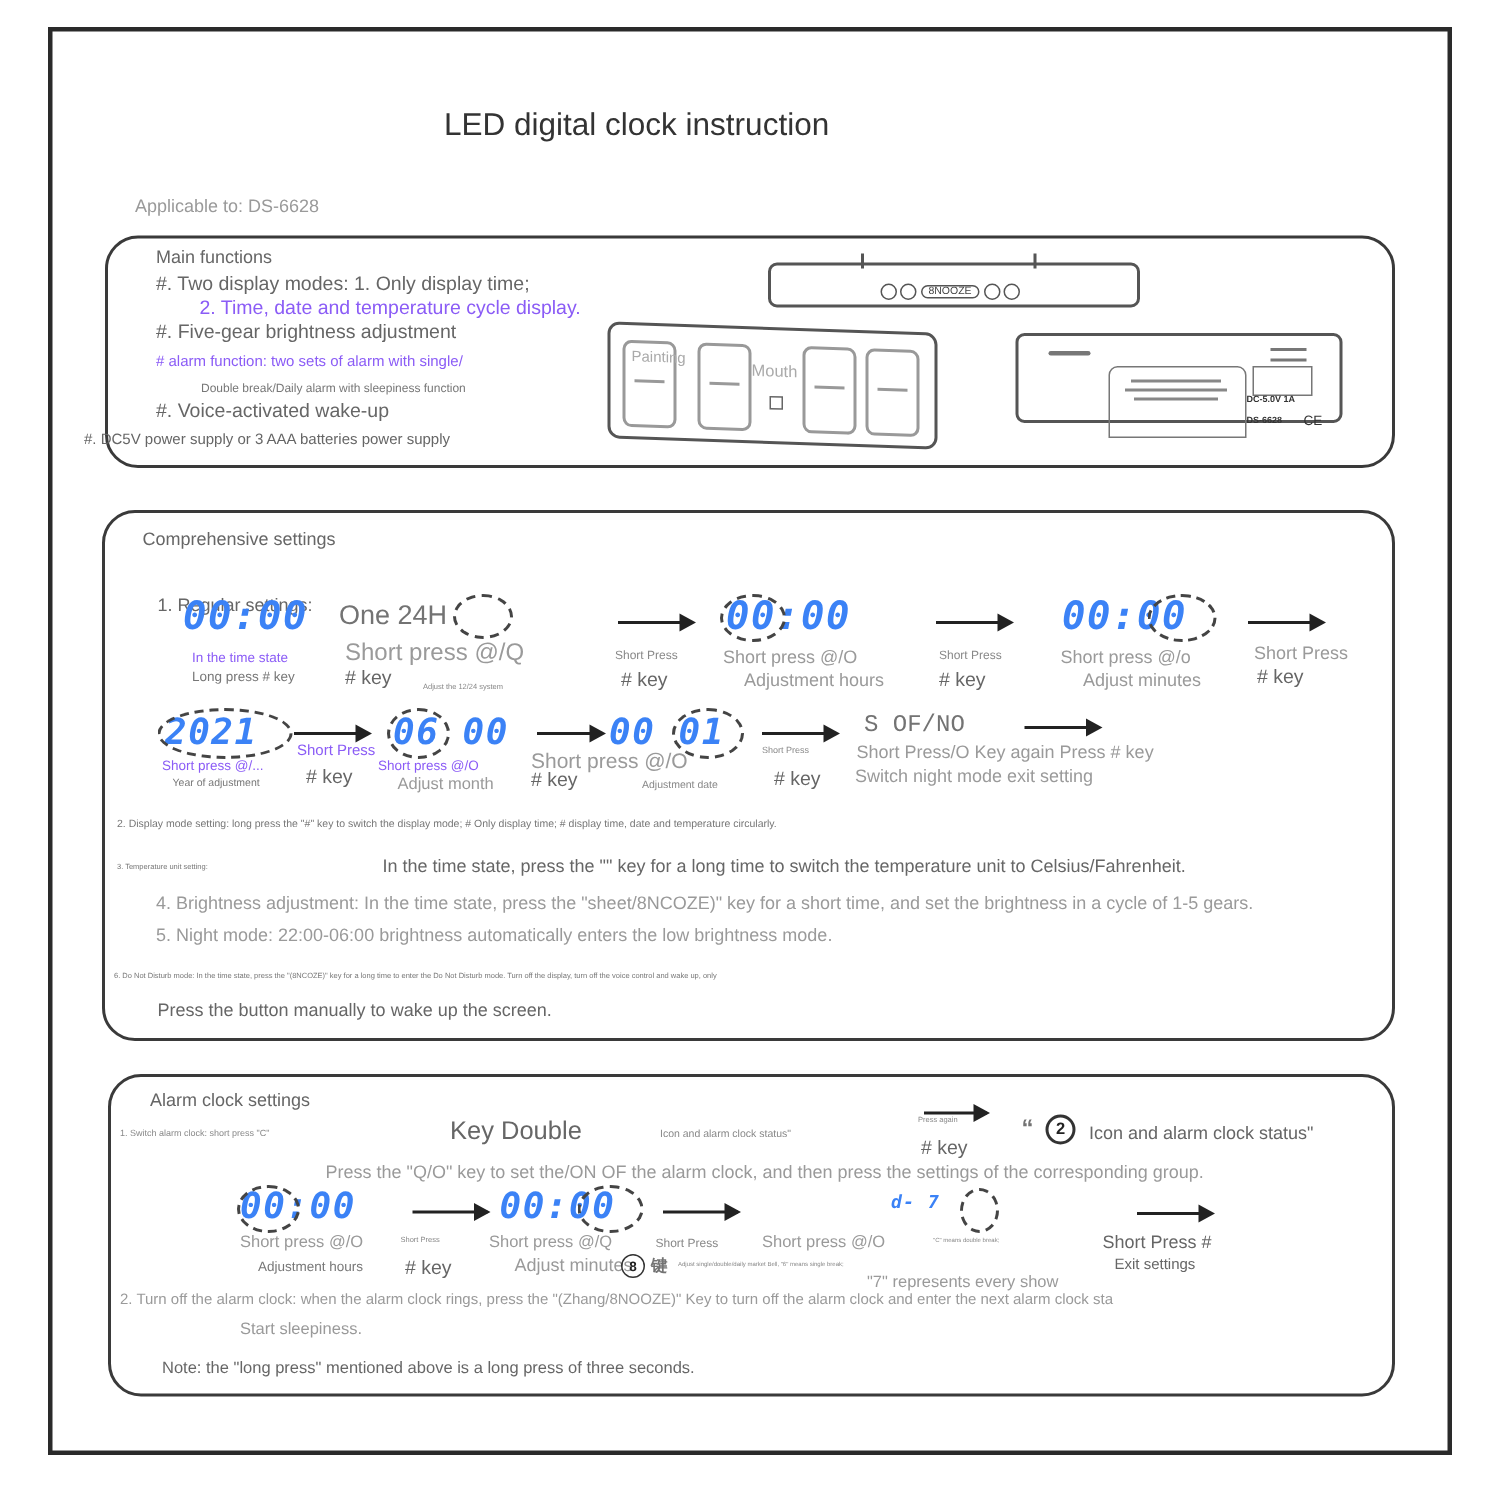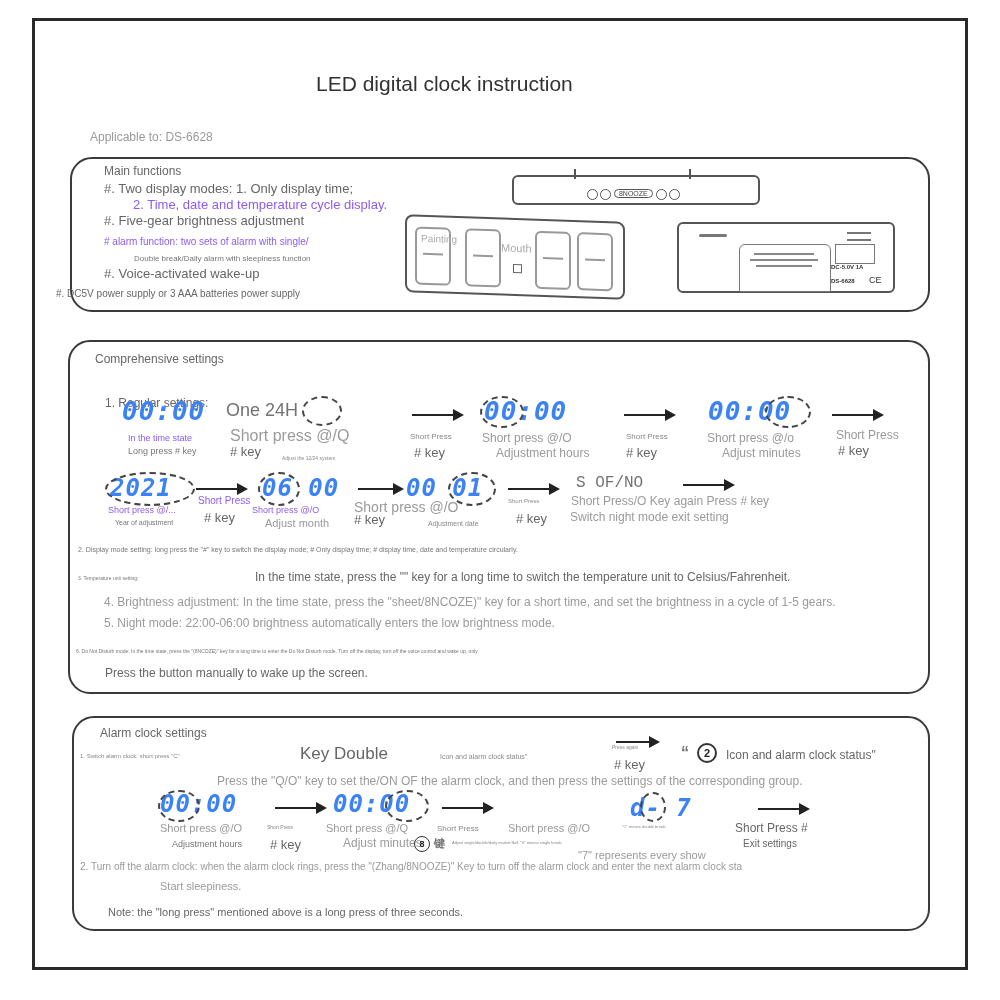--- a/index.html
+++ b/index.html
@@ -1,20 +1,20 @@
 <!DOCTYPE html>
 <html><head>
 <meta charset="utf-8">
 <style>
   html, body { margin:0; padding:0; background:#ffffff; }
   body { width:1000px; height:1000px; position:relative; overflow:hidden; font-family:"Liberation Sans", sans-serif; color:#555; }
   .abs { position:absolute; white-space:nowrap; }
   .frame { position:absolute; left:32px; top:18px; width:936px; height:952px; border:3px solid #2a2a2a; box-sizing:border-box; }
   .panel { position:absolute; border:2px solid #3a3a3a; border-radius:22px; box-sizing:border-box; }
-  .title { font-size:21px; color:#333;margin-left:20px; }
+  .title { font-size:21px; color:#333; }
   .muted { color:#9a9a9a; }
   .grey { color:#666; }
   .light { color:#8b5cf6; }
   .dark { color:#737373; }
   .seg { font-family:"DejaVu Sans Mono", monospace; font-style:italic; font-weight:bold; color:#3b82f6; letter-spacing:1px; }
   .dashed { border:2px dashed #444; border-radius:50%; position:absolute; box-sizing:border-box; }
   .arrow { position:absolute; height:2px; background:#222; }
   .arrow::after { content:""; position:absolute; right:-2px; top:-5px; border-left:11px solid #222; border-top:6px solid transparent; border-bottom:6px solid transparent; }
   .tiny { font-size:8px; color:#888; }
   .small { font-size:10px; color:#777; }
@@ -54,21 +54,21 @@
 <div class="dev" style="left:405px;top:218px;width:220px;height:78px;border-radius:8px;transform:skewY(2deg);">
   <div class="digit" style="left:8px;top:10px;width:36px;height:58px;"></div>
   <div class="digit" style="left:58px;top:10px;width:36px;height:58px;"></div>
   <div class="digit" style="left:128px;top:10px;width:36px;height:58px;"></div>
   <div class="digit" style="left:170px;top:10px;width:36px;height:58px;"></div>
   <div class="abs" style="left:14px;top:16px;font-size:10px;color:#aaa;">Painting</div>
   <div class="abs" style="left:94px;top:22px;font-size:11px;color:#aaa;">Mouth</div>
   <div class="abs" style="left:106px;top:44px;width:7px;height:7px;border:1px solid #666;"></div>
 </div>
 
-<div class="dev" style="left:677px;top:222px;width:218px;height:71px;">
+<div class="dev" style="left:677px;top:222px;width:218px;height:60px;">
   <div class="abs" style="left:20px;top:10px;width:28px;height:3px;background:#777;border-radius:2px;"></div>
   <div class="abs" style="left:168px;top:8px;width:24px;height:5px;border-top:2px solid #777;border-bottom:2px solid #777;"></div>
   <div class="abs" style="left:60px;top:20px;width:90px;height:46px;border:1.5px solid #777;border-radius:6px 6px 0 0;">
     <div class="abs" style="left:14px;top:8px;width:60px;height:2px;background:#888;"></div>
     <div class="abs" style="left:10px;top:14px;width:68px;height:2px;background:#888;"></div>
     <div class="abs" style="left:16px;top:20px;width:56px;height:2px;background:#888;"></div>
   </div>
   <div class="abs" style="left:156px;top:20px;width:38px;height:18px;border:1.5px solid #777;"></div>
   <div class="abs" style="left:152px;top:40px;font-size:6px;color:#333;font-weight:bold;">DC-5.0V 1A</div>
   <div class="abs" style="left:152px;top:54px;font-size:6px;color:#333;font-weight:bold;">DS-6628</div>
@@ -175,21 +175,21 @@
 <div class="dashed" style="left:385px;top:790px;width:44px;height:32px;"></div>
 <div class="abs muted" style="left:326px;top:822px;font-size:11px;">Short press @/Q</div>
 <div class="abs muted" style="left:343px;top:836px;font-size:12px;">Adjust minutes</div>
 <div class="abs" style="left:414px;top:836px;width:14px;height:14px;border:1.5px solid #333;border-radius:50%;text-align:center;font-size:9px;line-height:14px;font-weight:bold;color:#222;">8</div>
 <div class="abs dark" style="left:434px;top:836px;font-size:11px;font-weight:bold;">键</div>
 
 <div class="arrow" style="left:442px;top:807px;width:50px;"></div>
 <div class="abs tiny" style="left:437px;top:824px;font-size:8px;">Short Press</div>
 <div class="abs tiny" style="left:452px;top:840px;font-size:4px;">Adjust single/double/daily market Bell, "6" means single break;</div>
 
-<div class="abs seg" style="left:594px;top:794px;font-size:24px;margin-left:36px;">d- 7</div>
+<div class="abs seg" style="left:594px;top:794px;font-size:12px;">d- 7</div>
 <div class="dashed" style="left:640px;top:792px;width:26px;height:30px;"></div>
 <div class="abs muted" style="left:508px;top:822px;font-size:11px;">Short press @/O</div>
 <div class="abs tiny" style="left:622px;top:824px;font-size:4px;">"C" means double break;</div>
 <div class="abs muted" style="left:578px;top:849px;font-size:11px;">"7" represents every show</div>
 
 <div class="arrow" style="left:758px;top:808px;width:50px;"></div>
 <div class="abs grey" style="left:735px;top:821px;font-size:12px;">Short Press #</div>
 <div class="abs grey" style="left:743px;top:838px;font-size:10px;text-align:right;">Exit settings</div>
 
 <div class="abs muted" style="left:80px;top:861px;font-size:10px;">2. Turn off the alarm clock: when the alarm clock rings, press the "(Zhang/8NOOZE)" Key to turn off the alarm clock and enter the next alarm clock sta</div>

